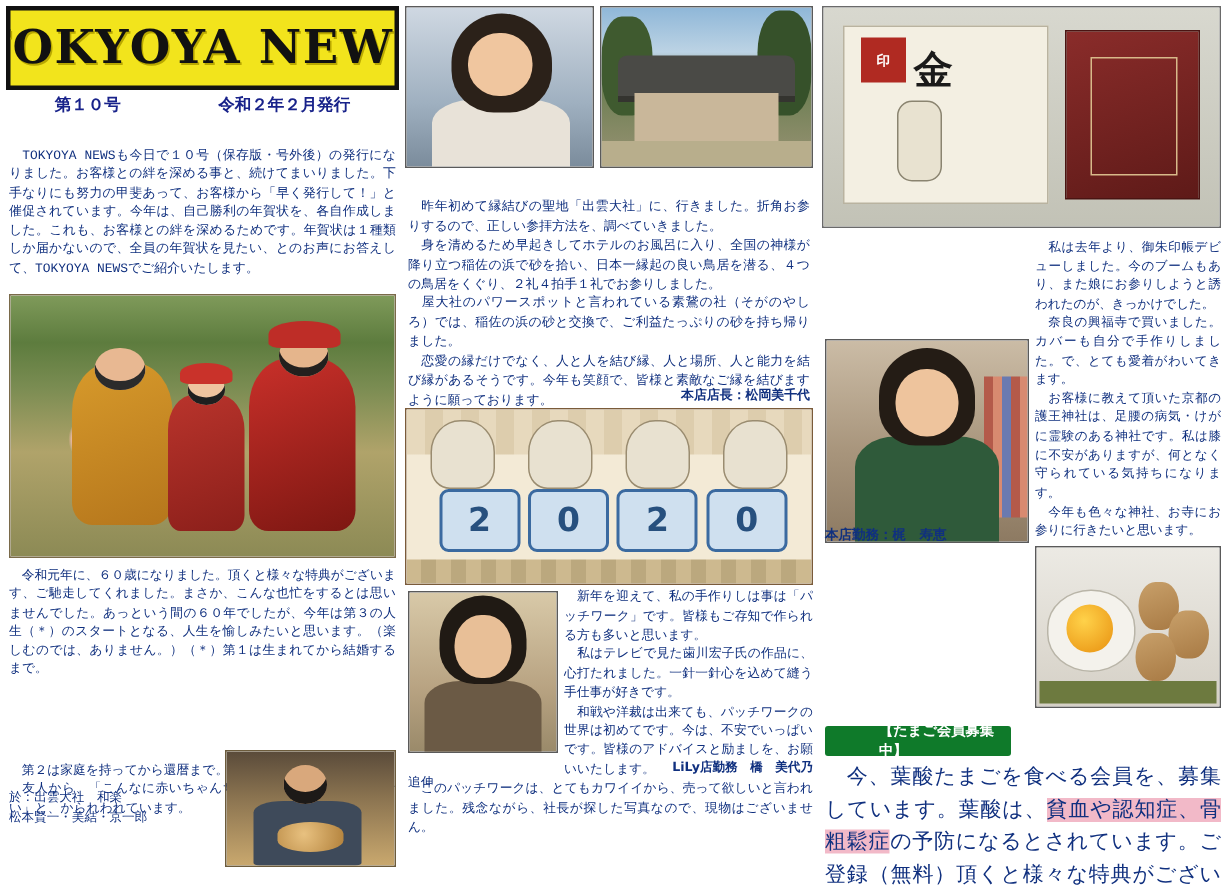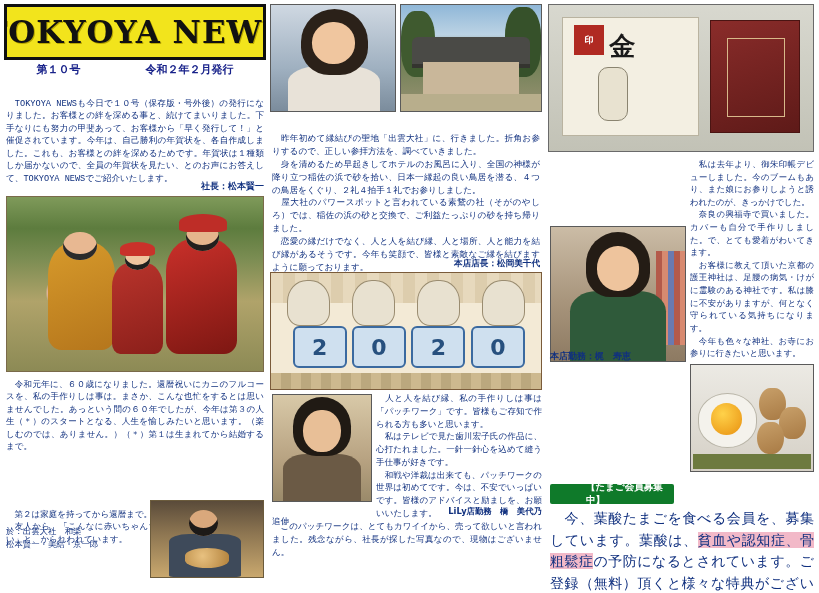--- a/index.html
+++ b/index.html
@@ -230,36 +230,35 @@
 <div class="page">
 
   <div id="masthead">
     <span class="title">TOKYOYA NEWS</span>
   </div>
   <div id="issueline">
     <span>第１０号</span>
     <span>令和２年２月発行</span>
   </div>
   <div id="lead" class="jp">　TOKYOYA NEWSも今日で１０号（保存版・号外後）の発行になりました。お客様との絆を深める事と、続けてまいりました。下手なりにも努力の甲斐あって、お客様から「早く発行して！」と催促されています。今年は、自己勝利の年賀状を、各自作成しました。これも、お客様との絆を深めるためです。年賀状は１種類しか届かないので、全員の年賀状を見たい、とのお声にお答えして、TOKYOYA NEWSでご紹介いたします。</div>
-  <div id="leadsign">社長：松本賢一</div>
 
   <div class="photo" id="ph-family">
     <div class="ph-inner">
       <div class="f1"></div>
       <div class="f1head"></div>
       <div class="f2"></div>
       <div class="f2head"></div>
       <div class="f2hat"></div>
       <div class="f3"></div>
       <div class="f3head"></div>
       <div class="f3hat"></div>
     </div>
   </div>
 
-  <div id="col1-text2">　令和元年に、６０歳になりました。還暦祝いにカニのフルコースを、私の手作りしは事は。まさか、こんな也忙をするとは思いませんでした。あっという間の６０年でしたが、今年は第３の人生（＊）のスタートとなる、人生を愉しみたいと思います。（楽しむのでは、ありません。）（＊）第１は生まれてから結婚するまで。</div>
+  <div id="col1-text2">　令和元年に、６０歳になりました。頂くと様々な特典がございます、ご馳走してくれました。まさか、こんな也忙をするとは思いませんでした。あっという間の６０年でしたが、今年は第３の人生（＊）のスタートとなる、人生を愉しみたいと思います。（楽しむのでは、ありません。）（＊）第１は生まれてから結婚するまで。</div>
   <div id="col1-text3" style="white-space:pre-line;">　第２は家庭を持ってから還暦まで。
 　友人から、「こんなに赤いちゃんちゃんこが、似合う人はいない」と、かられわれています。</div>
 
   <div class="photo" id="ph-man">
     <div class="ph-inner">
       <div class="mbody"></div>
       <div class="mhead"></div>
       <div class="bread"></div>
     </div>
   </div>
@@ -309,21 +308,21 @@
   </div>
 
   <div class="photo" id="ph-woman2">
     <div class="ph-inner">
       <div class="torso"></div>
       <div class="hair"></div>
       <div class="face"></div>
     </div>
   </div>
 
-  <div id="col2-text2" style="white-space:pre-line;">　人と人を結び縁、私の手作りしは事は「パッチワーク」です。皆様もご存知で作られる方も多いと思います。
+  <div id="col2-text2" style="white-space:pre-line;">　新年を迎えて、私の手作りしは事は「パッチワーク」です。皆様もご存知で作られる方も多いと思います。
 　私はテレビで見た歯川宏子氏の作品に、心打たれました。一針一針心を込めて縫う手仕事が好きです。
 　和戦や洋裁は出来ても、パッチワークの世界は初めてです。今は、不安でいっぱいです。皆様のアドバイスと励ましを、お願いいたします。</div>
   <div id="col2-tsui">追伸</div>
   <div id="col2-text3">　このパッチワークは、とてもカワイイから、売って欲しいと言われました。残念ながら、社長が探した写真なので、現物はございません。</div>
   <div id="col2-sign2">LiLy店勤務　橋　美代乃</div>
 
   <div class="photo" id="ph-goshuin">
     <div class="ph-inner">
       <div class="book">
         <div class="stamp">印</div>

